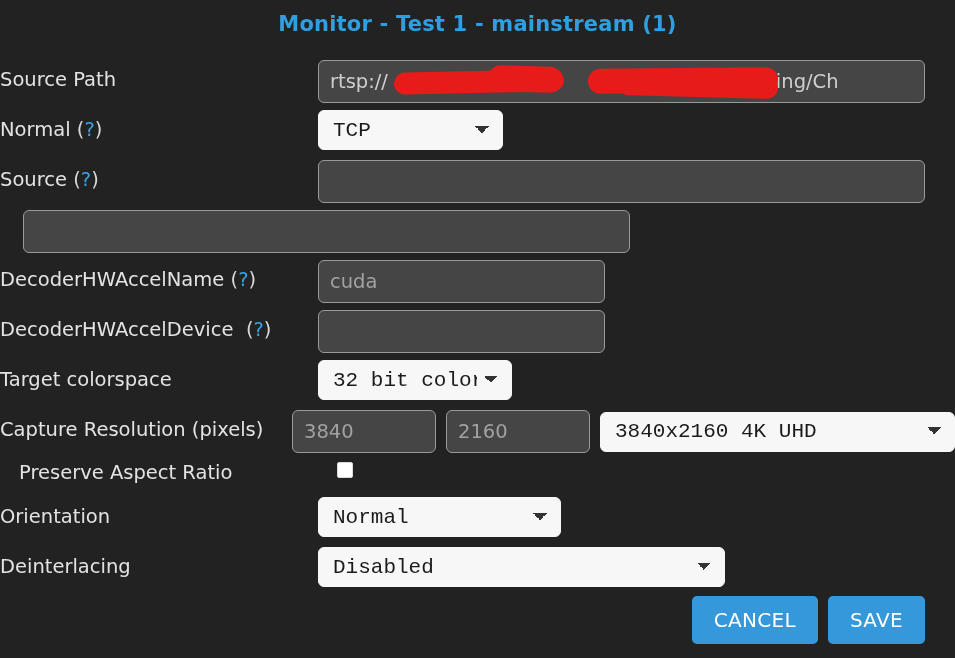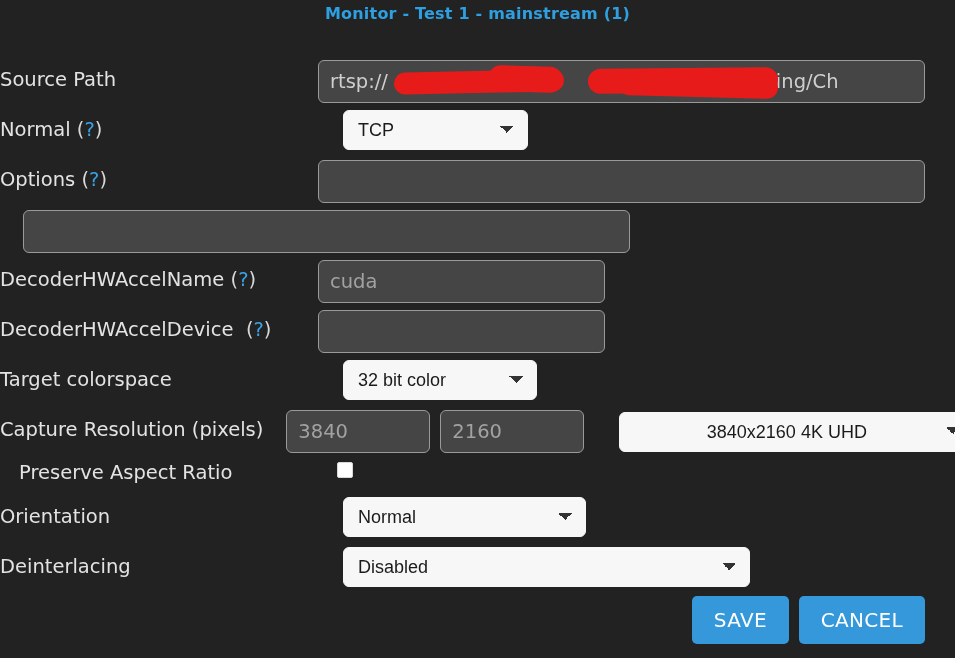--- a/index.html
+++ b/index.html
@@ -12,26 +12,26 @@
     width: 955px;
     height: 658px;
     overflow: hidden;
     font-family: "DejaVu Sans", sans-serif;
     color: #e6e6e6;
     position: relative;
   }
 
   #page-title {
     text-align: center;
-    font-size: 16px;
+    font-size: 21px;
     font-weight: bold;
     color: #2e9fe0;
     letter-spacing: 0.2px;
     padding-top: 0px;
-    margin: 4px;
+    margin: 14px;
     height: 26px;
     line-height: 20px;
   }
 
   .form {
     position: absolute;
     top: 60px;
     left: 0;
     width: 955px;
   }
@@ -86,39 +86,38 @@
   .tinput.medium { width: 287px; }
   .tinput.res { width: 144px; }
 
   
   .lselect {
     height: 40px;
     background: #f7f7f7;
     border: 1px solid #f7f7f7;
     border-radius: 6px;
     color: #1b1b1b;
-    font-size: 18px;
-    font-family: Liberation Sans, sans-serif;
+    font-size: 21px;
+    font-family: Liberation Mono, monospace;
     padding: 0 34px 0 14px;
     appearance: none;
     -webkit-appearance: none;
     outline: none;
     background-image:
       linear-gradient(45deg, transparent 50%, #333 50%),
       linear-gradient(135deg, #333 50%, transparent 50%);
     background-position:
       calc(100% - 20px) calc(50% - 1px),
       calc(100% - 13px) calc(50% - 1px);
     background-size: 7px 7px, 7px 7px;
     background-repeat: no-repeat;
-    margin-left: 25px;
   }
   .lselect.method { width: 185px; }
   .lselect.colorspace { width: 194px; }
-  .lselect.resolution { width: 355px; text-align: center; }
+  .lselect.resolution { width: 355px; }
   .lselect.orientation { width: 243px; }
   .lselect.deinterlacing { width: 407px; }
 
   .cbox {
     width: 16px;
     height: 16px;
     background: #ffffff;
     border: 1px solid #d8d8d8;
     border-radius: 2px;
     margin-top: 0px;
@@ -191,21 +190,21 @@
     </div>
     <div class="controls">
       <select class="lselect method">
         <option>TCP</option>
       </select>
     </div>
   </div>
 
   <div class="row">
     <div class="label">
-      <span>Options</span>
+      <span>Source</span>
       <span class="hint">(<span class="q">?</span>)</span>
     </div>
     <div class="controls">
       <input class="tinput wide" type="text" value="" placeholder="" style="">
     </div>
   </div>
 
   <div class="row">
     <div class="controls">
       <input class="tinput wide" type="text" value="" placeholder="" style="">
@@ -273,15 +272,15 @@
     <div class="controls">
       <select class="lselect deinterlacing">
         <option>Disabled</option>
       </select>
     </div>
   </div>
 
 </div>
 
 <div class="actions">
+  <button class="btn">CANCEL</button>
   <button class="btn">SAVE</button>
-  <button class="btn">CANCEL</button>
 </div>
 
 </body></html>

